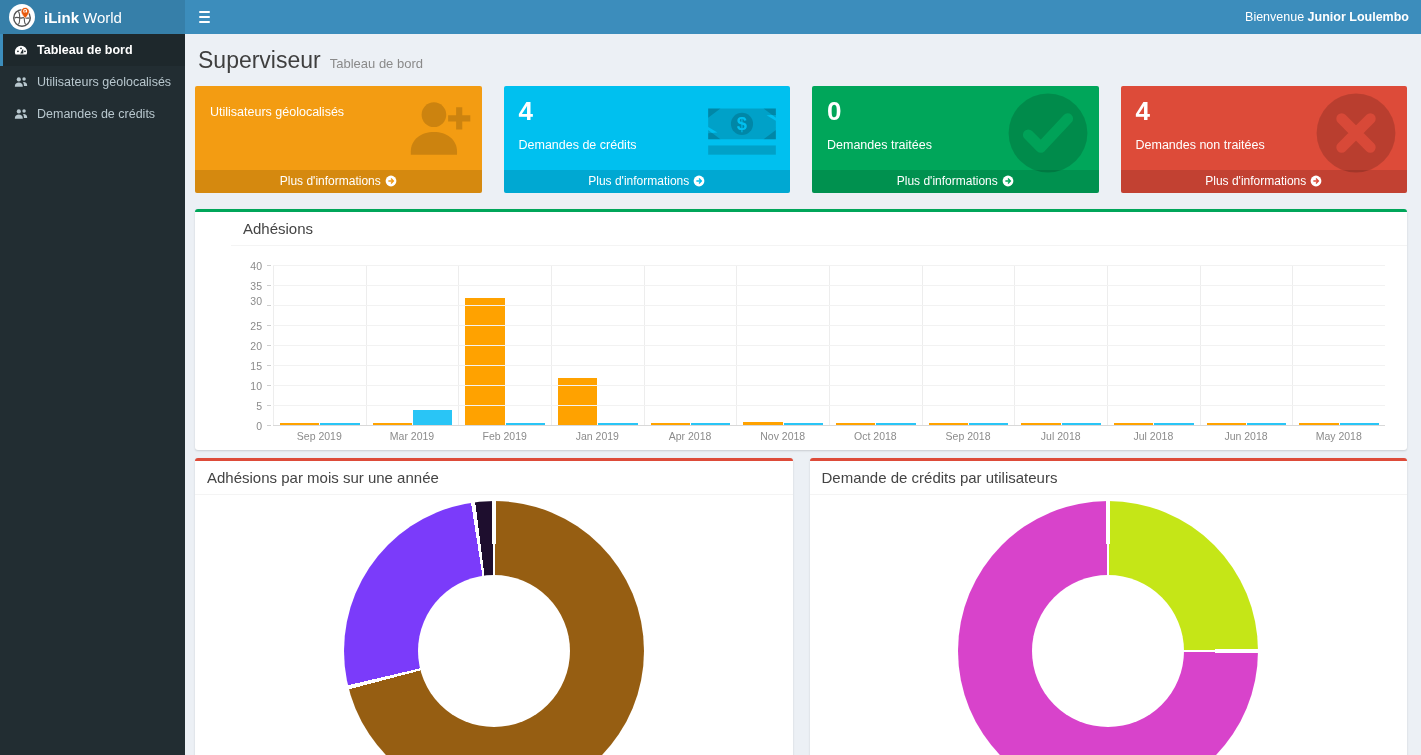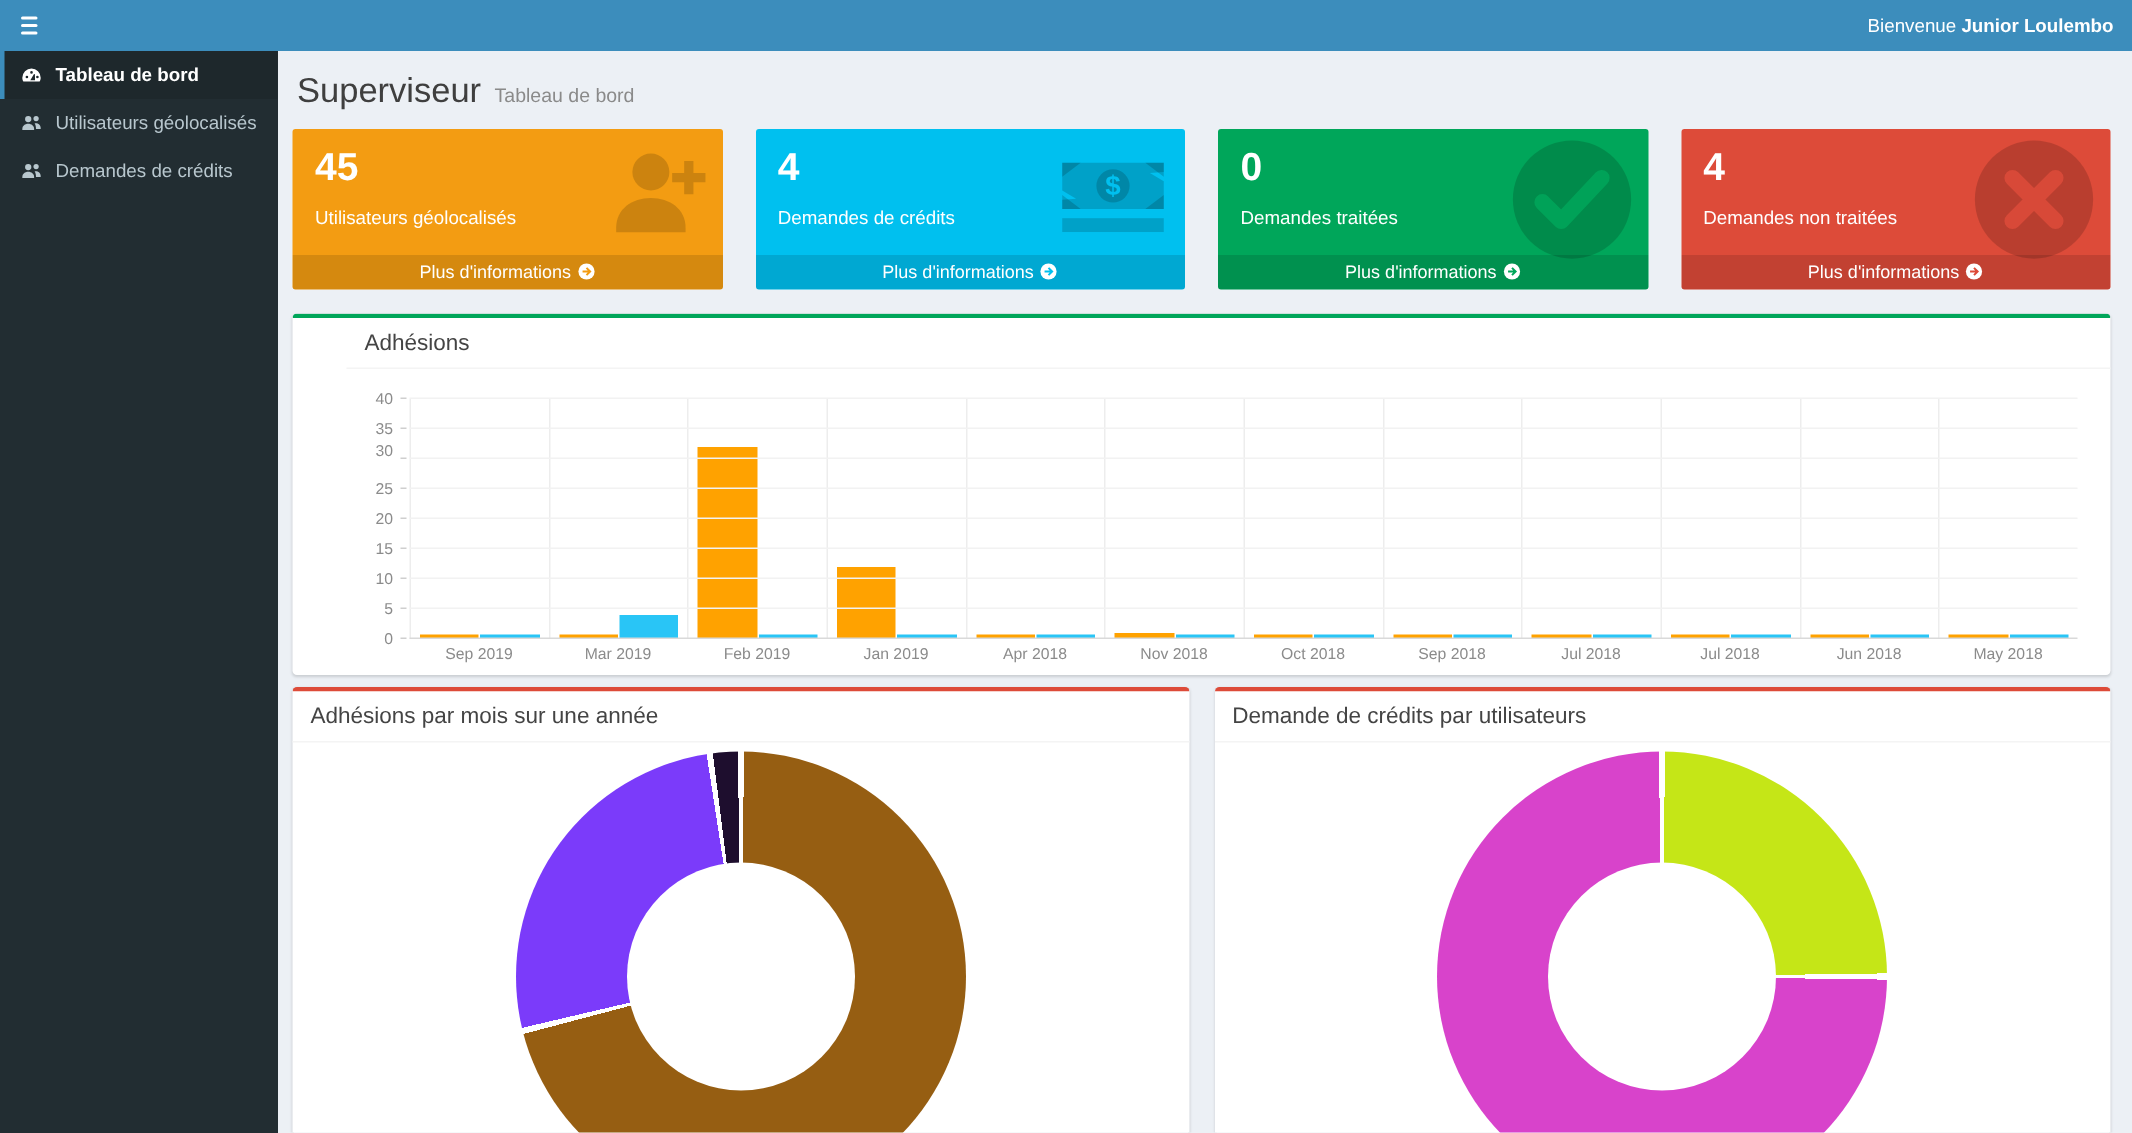--- a/index.html
+++ b/index.html
@@ -64,20 +64,33 @@
   
   .donut-row { display:grid; grid-template-columns:1fr 1fr; gap:17px; margin-top:8px; }
   .donut-body { height:272px; overflow:hidden; display:flex; justify-content:center; padding-top:6px; }
   .donut { width:300px; height:300px; border-radius:50%; position:relative; flex-shrink:0; }
   .donut::after { content:""; position:absolute; inset:24.6%; background:#fff; border-radius:50%; }
 </style>
 </head>
 <body>
 
 <header class="navbar">
+  <div class="brand">
+    <span class="logo-badge">
+      <svg width="22" height="22" viewBox="0 0 24 24">
+        <circle cx="12" cy="13" r="9" fill="none" stroke="#555" stroke-width="1.6"></circle>
+        <path d="M4 13c3-2 5 1 8 0s5 1 8 0" fill="none" stroke="#555" stroke-width="1.4"></path>
+        <path d="M8 6c2 2 2 12 0 14M16 6c-2 2-2 12 0 14" fill="none" stroke="#555" stroke-width="1.2"></path>
+        <path d="M15.5 1.5c2.5 0 4.5 2 4.5 4.4 0 3-4.5 7.6-4.5 7.6S11 8.9 11 5.9c0-2.4 2-4.4 4.5-4.4z" fill="#e8590c" stroke="#fff" stroke-width="0.8"></path>
+        <circle cx="15.5" cy="5.5" r="2.2" fill="#fff"></circle>
+        <text x="15.5" y="7.3" font-size="4.6" text-anchor="middle" fill="#e8590c" font-weight="bold">$</text>
+      </svg>
+    </span>
+    <span><span class="bold">iLink</span><span class="rest">World</span></span>
+  </div>
   <div class="nav-main">
     <div class="hamburger">
         <i></i>
         <i></i>
         <i></i>
       </div>
     <div class="welcome">
       <span>Bienvenue</span>
       <span class="name">Junior Loulembo</span>
     </div>
@@ -115,21 +128,20 @@
 
   <div class="page-header">
     <span class="page-title">Superviseur</span>
     <span class="page-subtitle">Tableau de bord</span>
   </div>
 
   <div class="cards">
 
     <div class="card" style="--cc: #f39c12;">
       <div class="card-body">
-        <div class="card-value">45</div>
         <div class="card-label">Utilisateurs géolocalisés</div>
       </div>
       <span class="card-icon">
         <svg width="74" height="74" viewBox="0 0 24 24" fill="rgba(0,0,0,0.16)">
           <circle cx="11" cy="8" r="4"></circle>
             <path d="M3.5 20c0-4 3.4-6.4 7.5-6.4s7.5 2.4 7.5 6.4v1H3.5z"></path>
           <path d="M18.2 5.6h2v2.6h2.6v2h-2.6v2.6h-2v-2.6h-2.6v-2h2.6z"></path>
         </svg>
       </span>
       <a class="card-footer">

